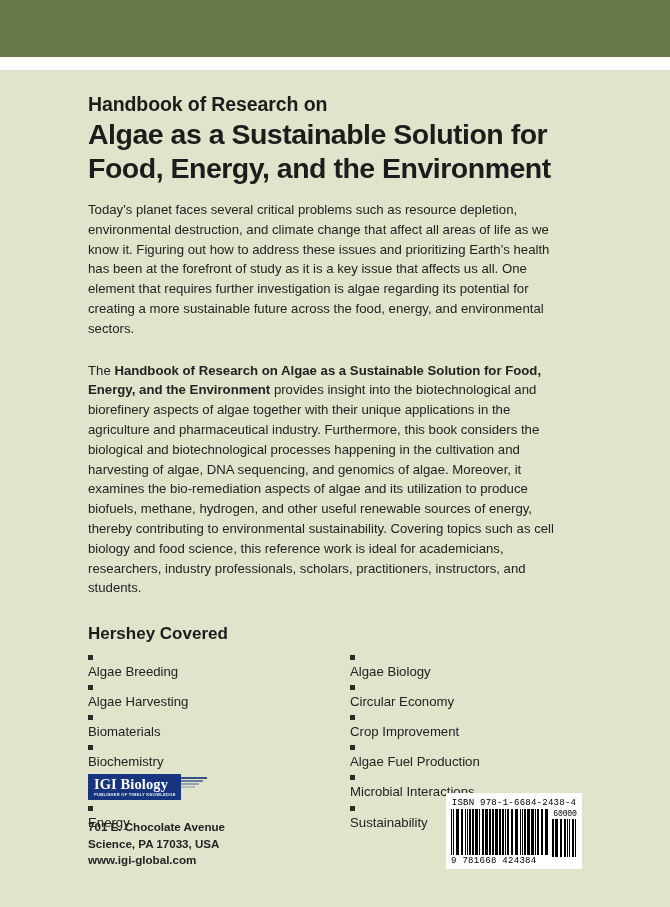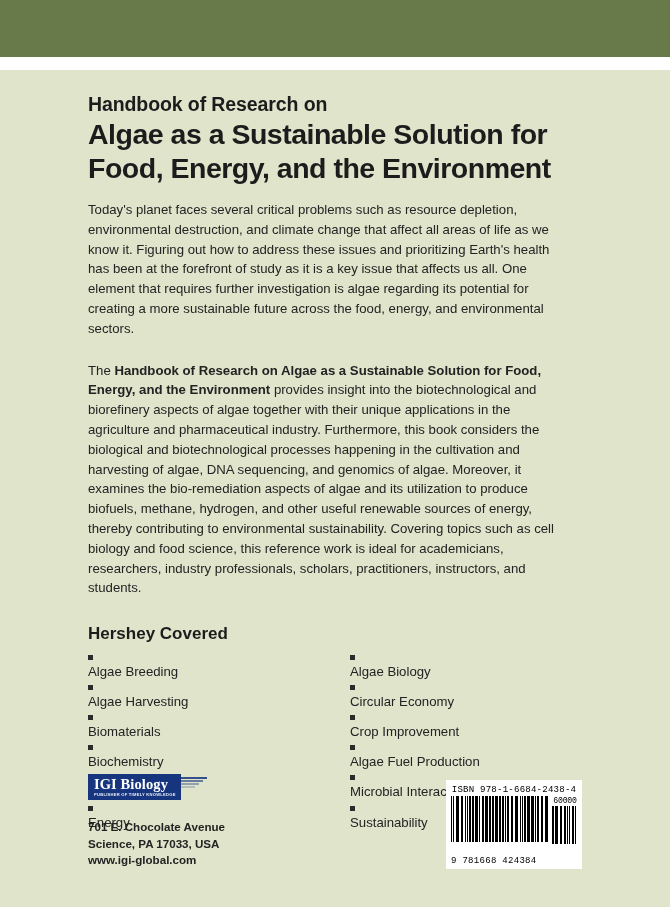--- a/index.html
+++ b/index.html
@@ -133,21 +133,21 @@
   .bars.short { height: 38px; }
   .bars span { display: block; background: #000; }
   .addon-num {
     font-family: "Liberation Mono", monospace;
     font-size: 8.2px; text-align: center; color: #000;
     letter-spacing: -0.2px; margin-bottom: 1px;
   }
   .barcode-digits {
     font-family: "Liberation Mono", monospace;
     font-size: 9px; color: #000;
-    letter-spacing: 0.3px; margin-top: 14px;
+    letter-spacing: 0.3px; margin-top: 1px;
     width: 98px; white-space: nowrap;
   }
 </style>
 </head>
 <body>
 
 <div class="cover">
 
   <div class="top-band"></div>
   <div class="white-gap"></div>

